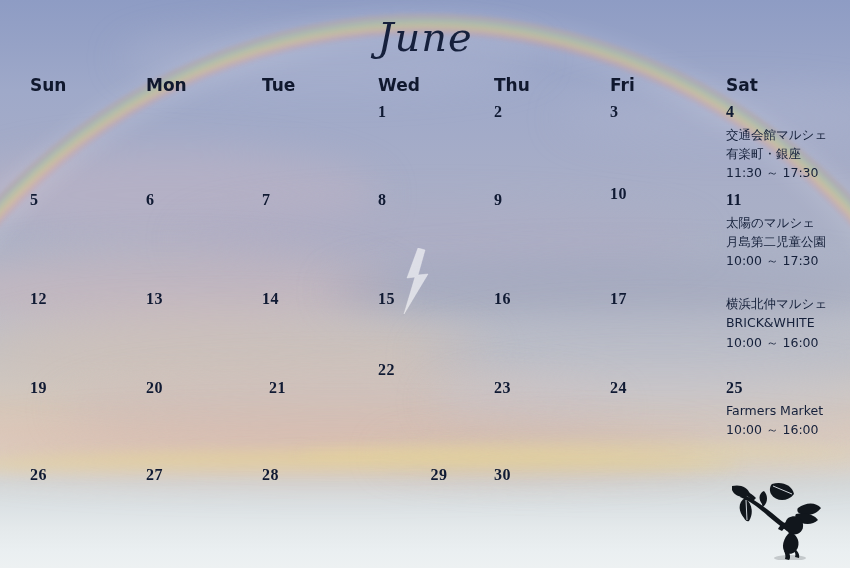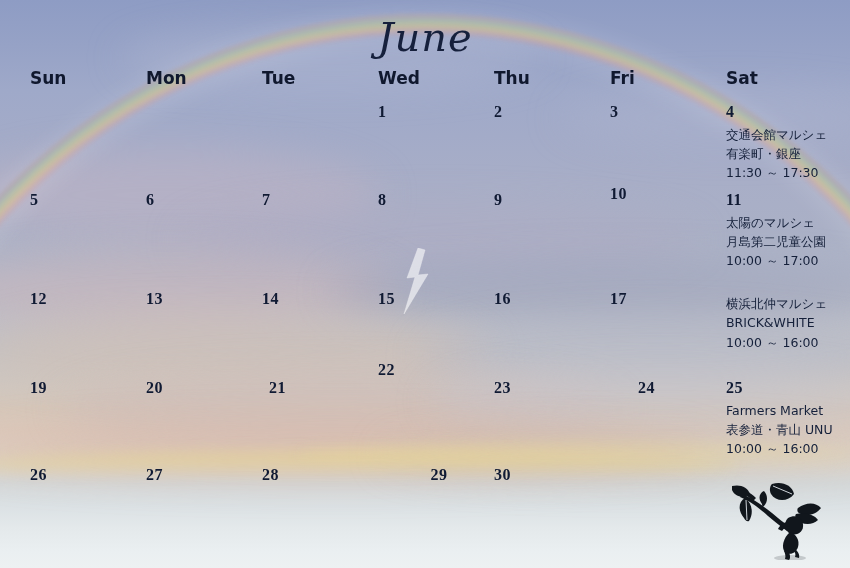--- a/index.html
+++ b/index.html
@@ -147,21 +147,21 @@
     font-size: 40px;
     color: #16203c;
     letter-spacing: 1px;
   }
   .col-head {
     position: absolute;
     font-family: "DejaVu Sans", "Liberation Sans", sans-serif;
     font-weight: bold;
     font-size: 17px;
     color: #10182e;
-    top: 68px;
+    top: 75px;
   }
   .cell {
     position: absolute;
     width: 122px;
   }
   .daynum {
     font-family: "Liberation Serif", "DejaVu Serif", serif;
     font-weight: bold;
     font-size: 16px;
     color: #101a33;
@@ -264,21 +264,21 @@
           <div class="daynum">9</div>
         </div>
         <div class="cell" style="left: 610px; top: 185px;">
           <div class="daynum">10</div>
         </div>
         <div class="cell" style="left: 726px; top: 191px;">
           <div class="daynum">11</div>
           <div class="events">
             <div class="evline">太陽のマルシェ</div>
             <div class="evline">月島第二児童公園</div>
-            <div class="evline">10:00 ～ 17:00</div>
+            <div class="evline">10:00 ～ 17:30</div>
           </div>
         </div>
         <div class="cell" style="left: 30px; top: 290px;">
           <div class="daynum">12</div>
         </div>
         <div class="cell" style="left: 146px; top: 290px;">
           <div class="daynum">13</div>
         </div>
         <div class="cell" style="left: 262px; top: 290px;">
           <div class="daynum">14</div>
@@ -307,28 +307,27 @@
         </div>
         <div class="cell" style="left: 269px; top: 379px;">
           <div class="daynum">21</div>
         </div>
         <div class="cell" style="left: 378px; top: 361px;">
           <div class="daynum">22</div>
         </div>
         <div class="cell" style="left: 494px; top: 379px;">
           <div class="daynum">23</div>
         </div>
-        <div class="cell" style="left: 610px; top: 379px; margin-left: 28px;">
+        <div class="cell" style="left: 610px; top: 379px;">
           <div class="daynum">24</div>
         </div>
         <div class="cell" style="left: 726px; top: 379px;">
           <div class="daynum">25</div>
           <div class="events">
             <div class="evline">Farmers Market</div>
-            <div class="evline">表参道・青山 UNU</div>
             <div class="evline">10:00 ～ 16:00</div>
           </div>
         </div>
         <div class="cell" style="left: 30px; top: 466px;">
           <div class="daynum">26</div>
         </div>
         <div class="cell" style="left: 146px; top: 466px;">
           <div class="daynum">27</div>
         </div>
         <div class="cell" style="left: 262px; top: 466px;">

